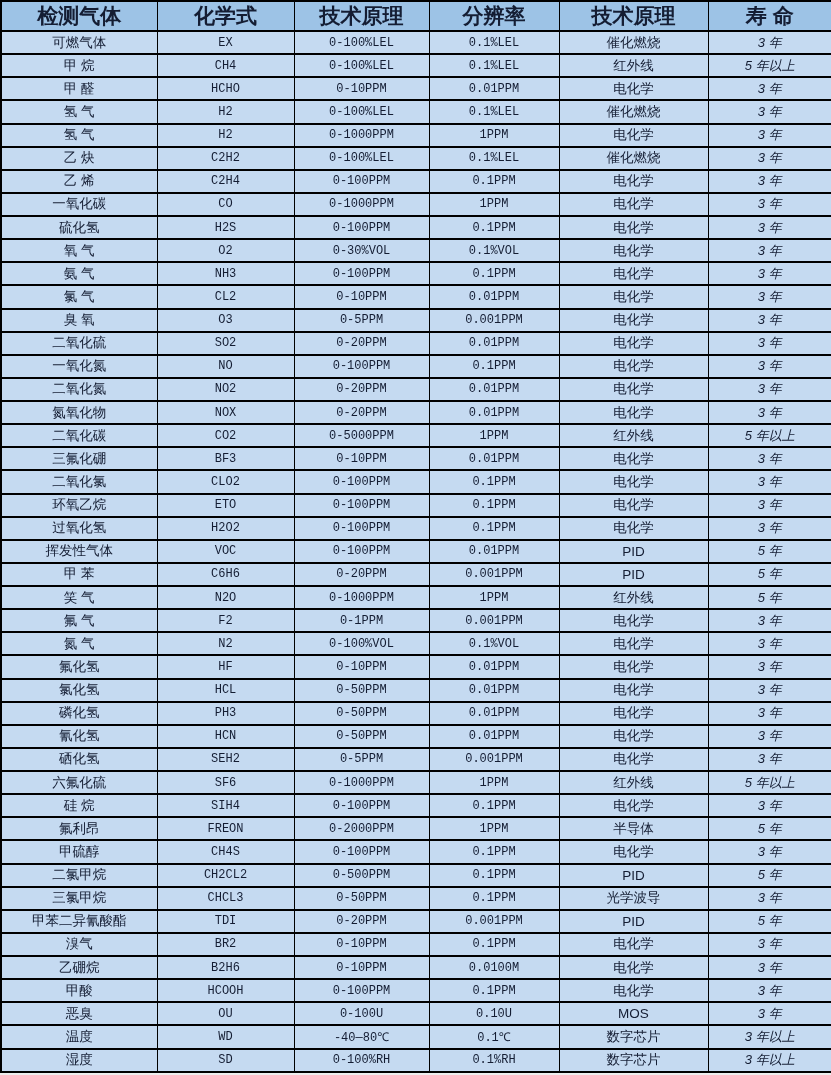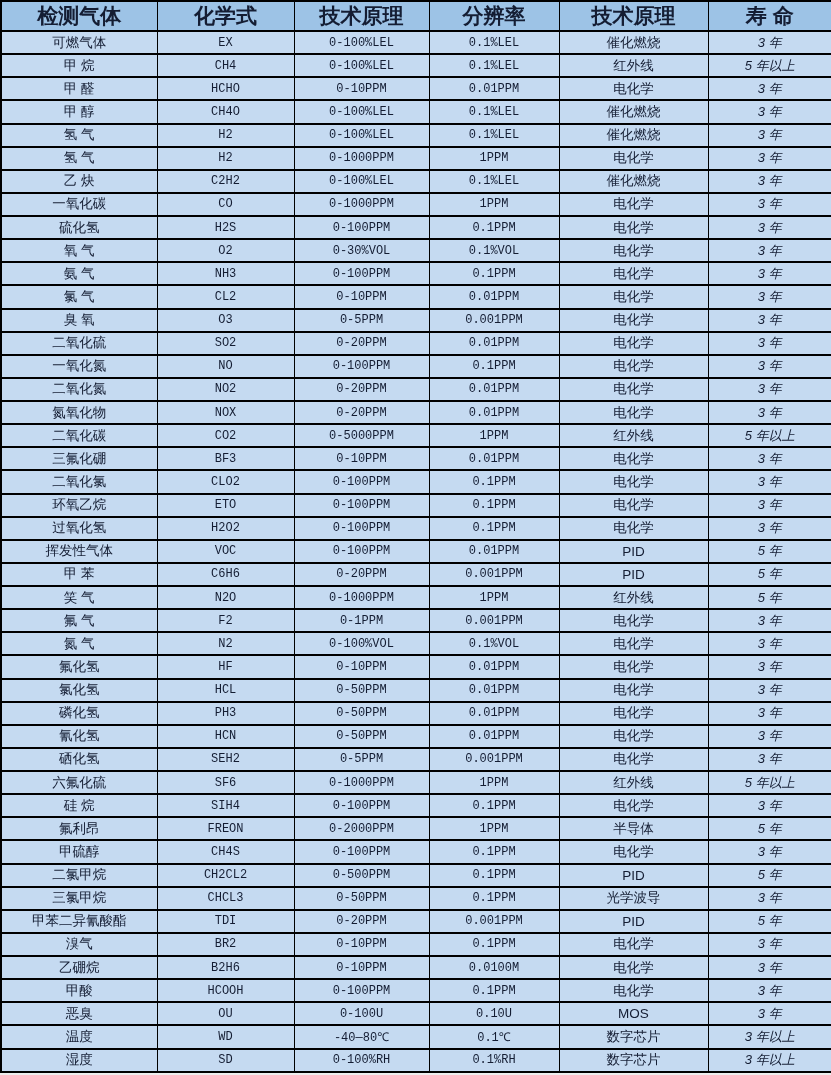--- a/index.html
+++ b/index.html
@@ -102,28 +102,20 @@
       </tr>
       <tr>
         <td class="c0">甲 醛</td>
         <td class="c1">HCHO</td>
         <td class="c2">0-10PPM</td>
         <td class="c3">0.01PPM</td>
         <td class="c4">电化学</td>
         <td class="c5">3 年</td>
       </tr>
       <tr>
-        <td class="c0">甲 醇</td>
-        <td class="c1">CH4O</td>
-        <td class="c2">0-100%LEL</td>
-        <td class="c3">0.1%LEL</td>
-        <td class="c4">催化燃烧</td>
-        <td class="c5">3 年</td>
-      </tr>
-      <tr>
         <td class="c0">氢 气</td>
         <td class="c1">H2</td>
         <td class="c2">0-100%LEL</td>
         <td class="c3">0.1%LEL</td>
         <td class="c4">催化燃烧</td>
         <td class="c5">3 年</td>
       </tr>
       <tr>
         <td class="c0">氢 气</td>
         <td class="c1">H2</td>
@@ -131,20 +123,28 @@
         <td class="c3">1PPM</td>
         <td class="c4">电化学</td>
         <td class="c5">3 年</td>
       </tr>
       <tr>
         <td class="c0">乙 炔</td>
         <td class="c1">C2H2</td>
         <td class="c2">0-100%LEL</td>
         <td class="c3">0.1%LEL</td>
         <td class="c4">催化燃烧</td>
+        <td class="c5">3 年</td>
+      </tr>
+      <tr>
+        <td class="c0">乙 烯</td>
+        <td class="c1">C2H4</td>
+        <td class="c2">0-100PPM</td>
+        <td class="c3">0.1PPM</td>
+        <td class="c4">电化学</td>
         <td class="c5">3 年</td>
       </tr>
       <tr>
         <td class="c0">一氧化碳</td>
         <td class="c1">CO</td>
         <td class="c2">0-1000PPM</td>
         <td class="c3">1PPM</td>
         <td class="c4">电化学</td>
         <td class="c5">3 年</td>
       </tr>

